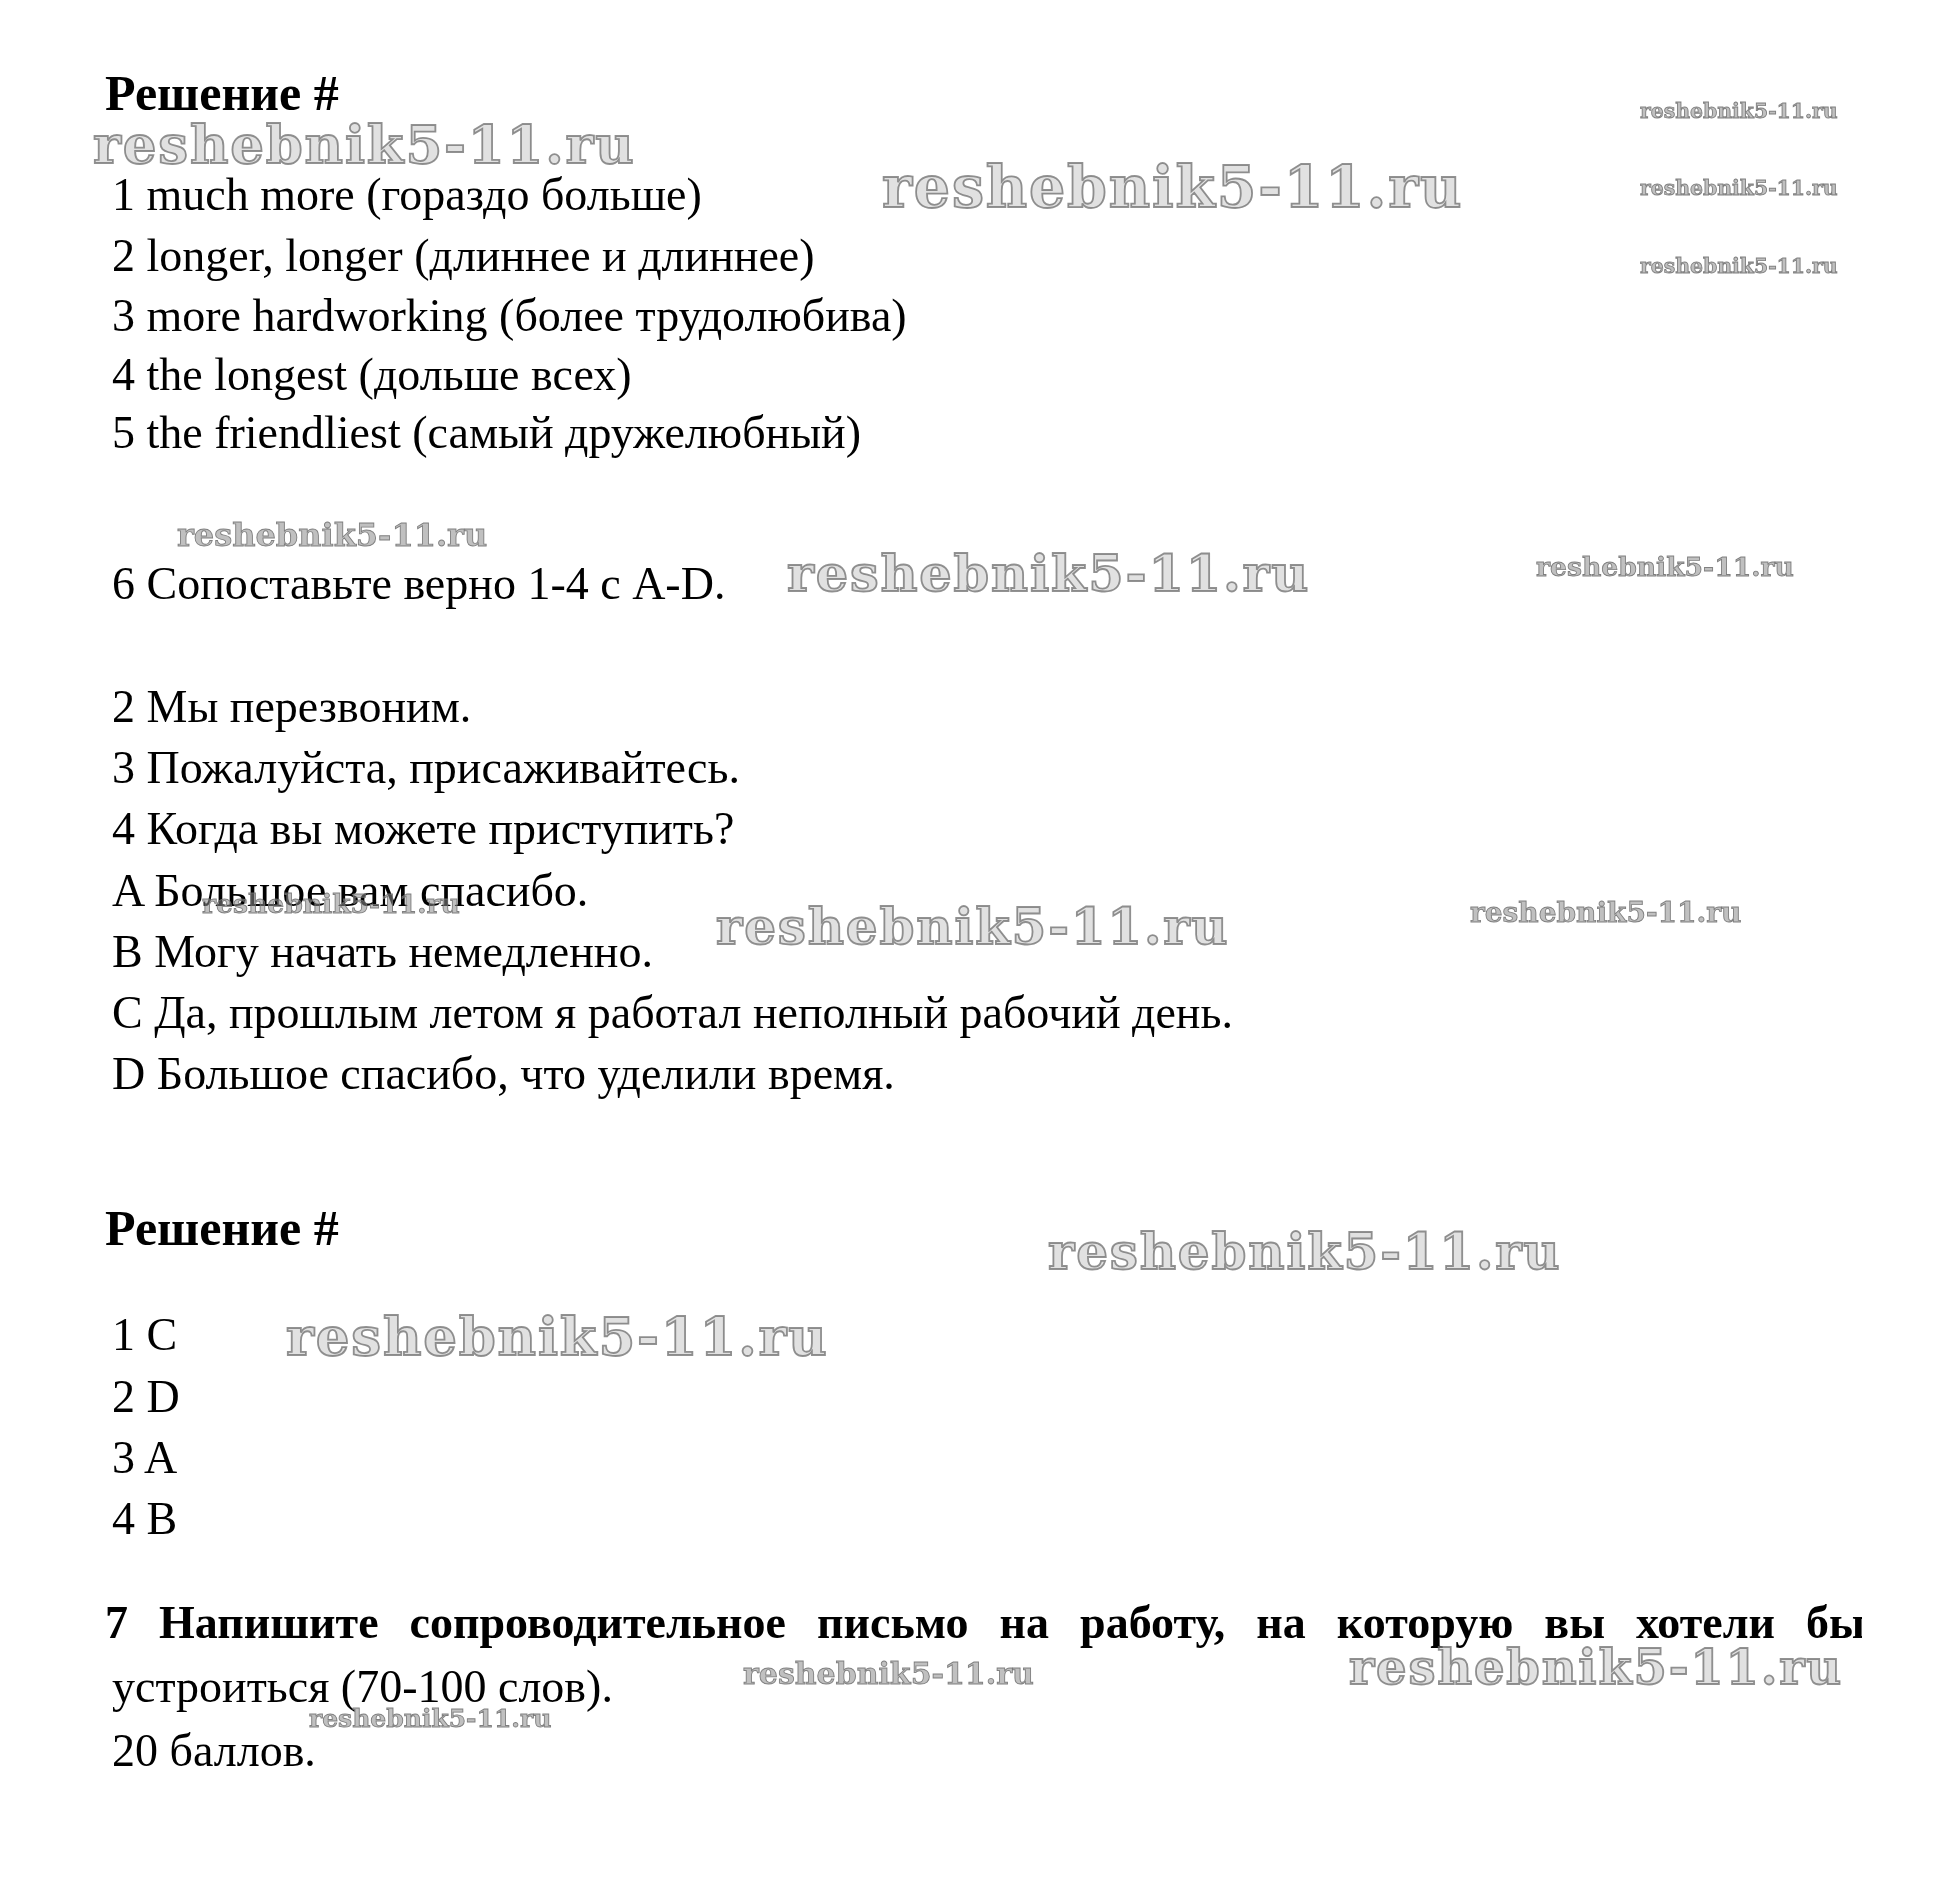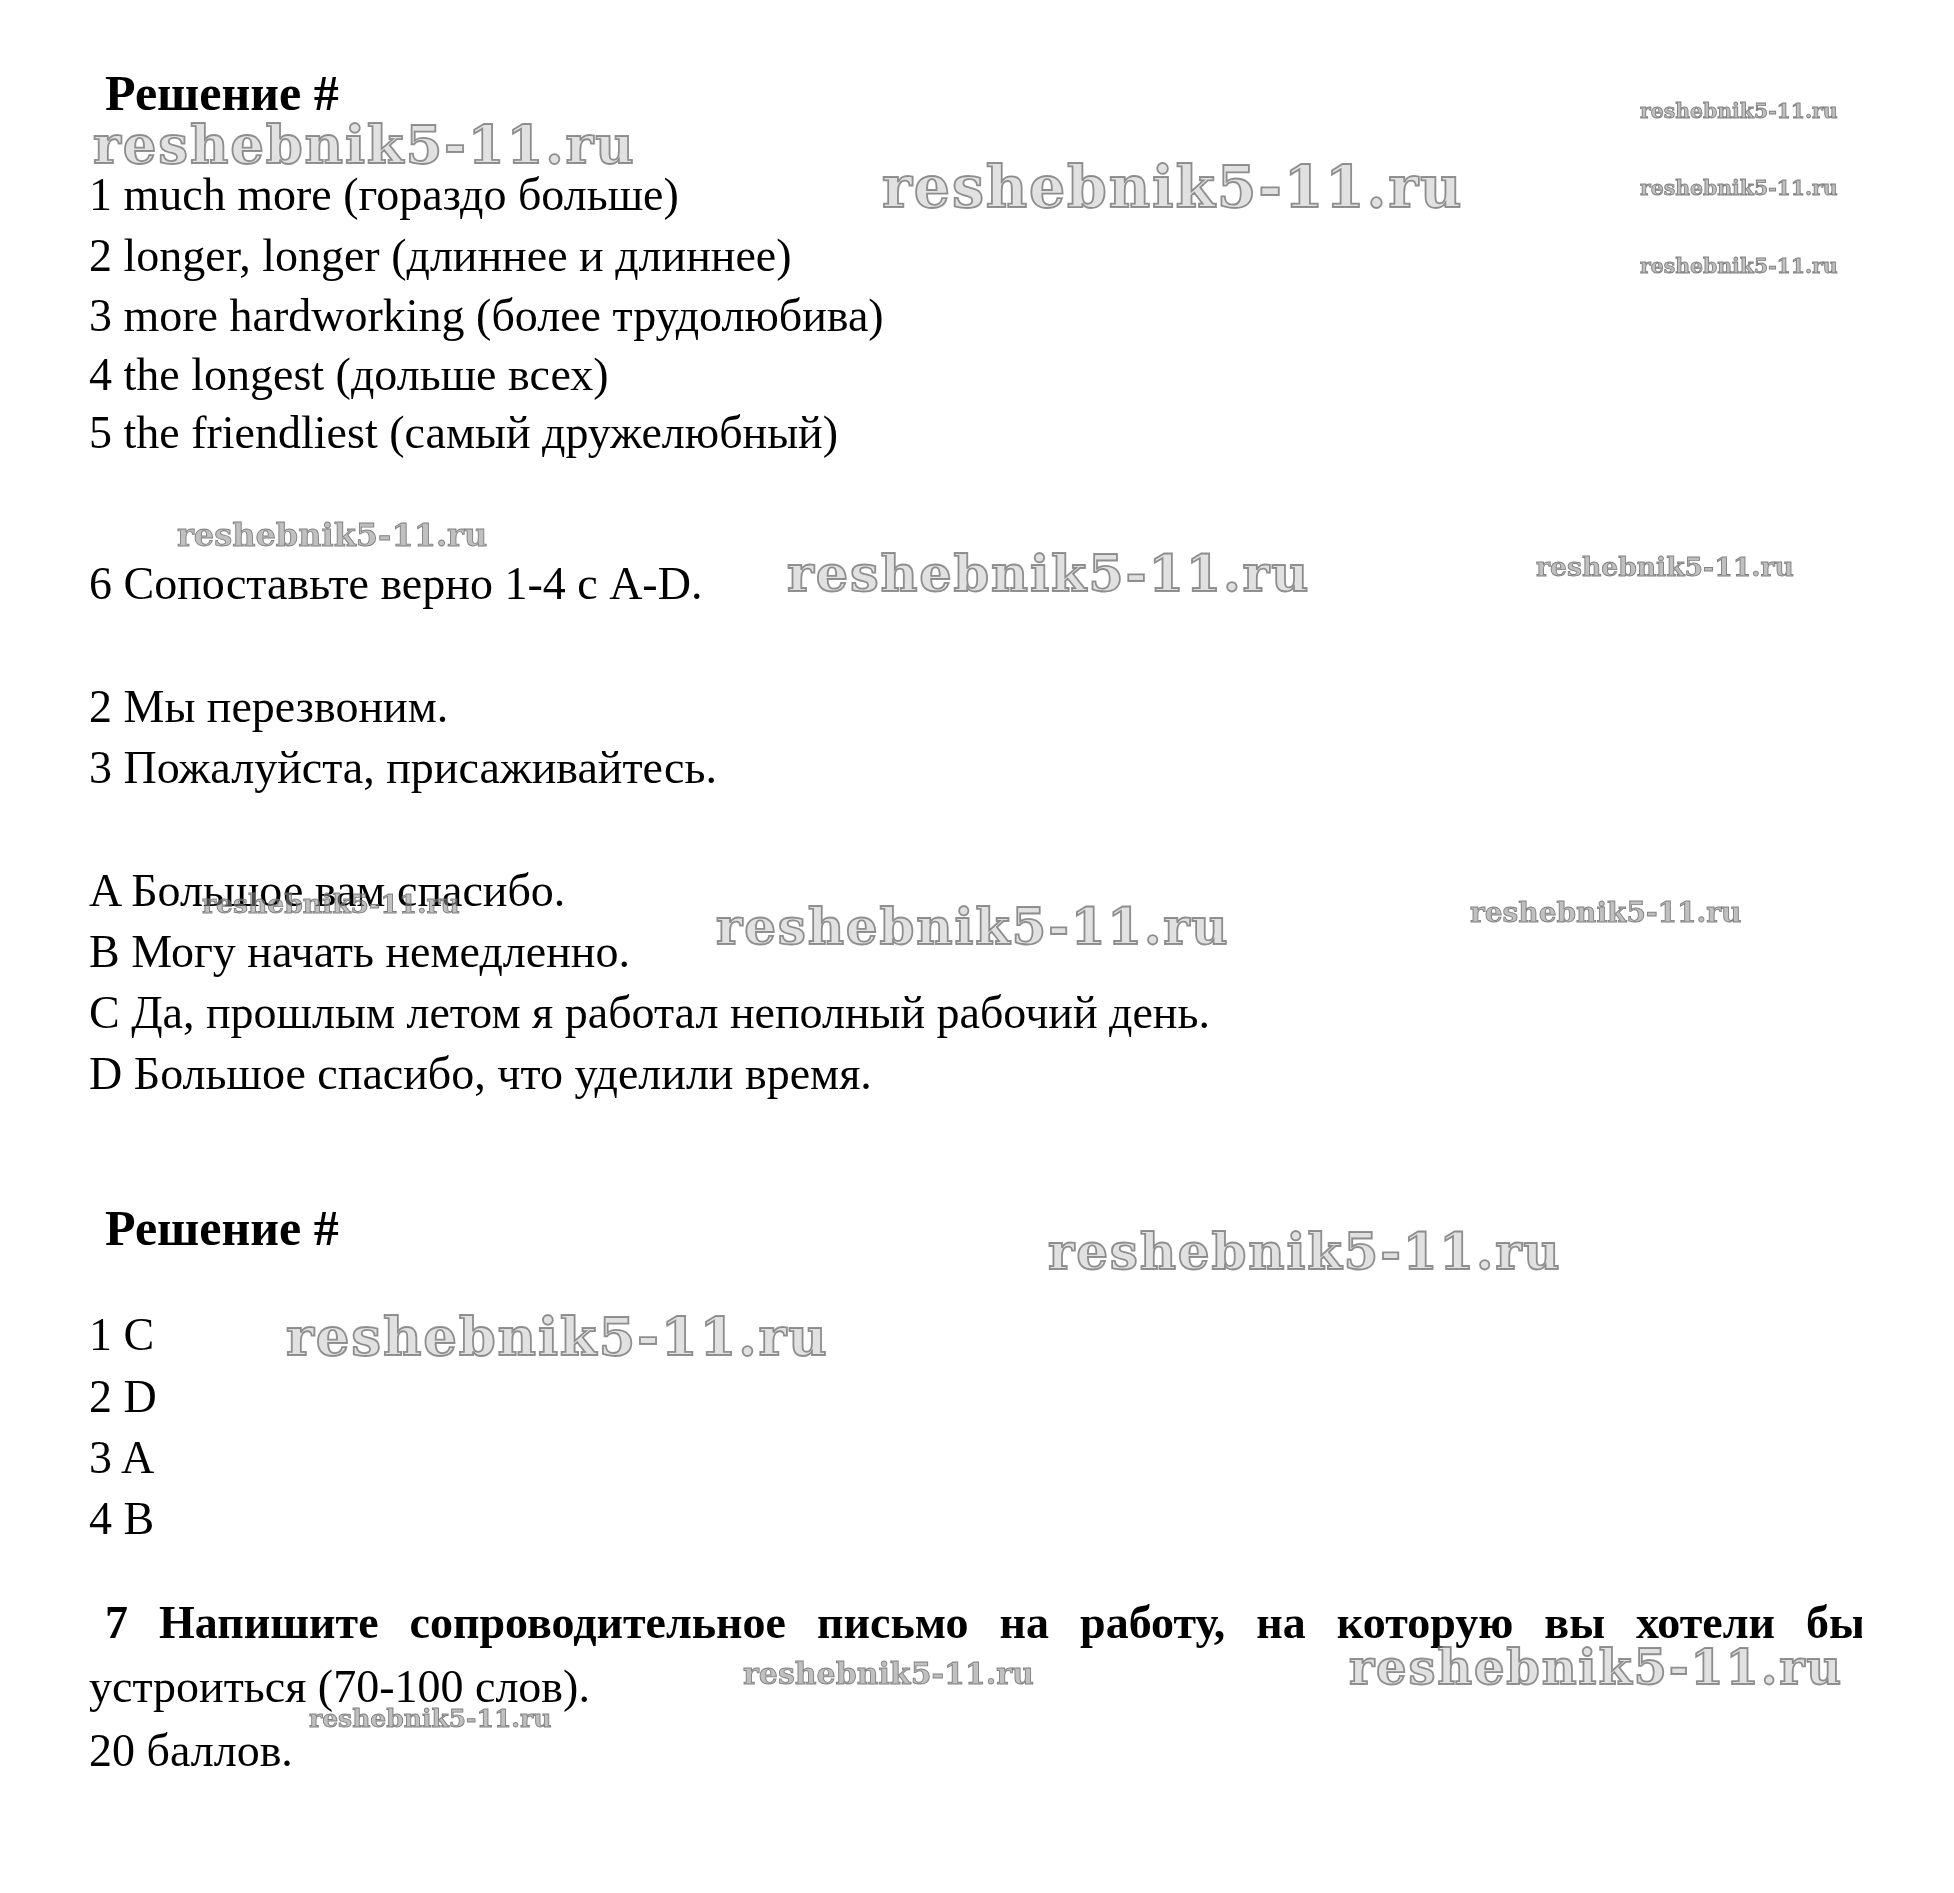--- a/index.html
+++ b/index.html
@@ -15,21 +15,21 @@
   }
   .heading {
     position: absolute;
     left: 105px;
     font-size: 50px;
     font-weight: bold;
     white-space: nowrap;
   }
   .line {
     position: absolute;
-    left: 89px;
+    left: 112px;
     font-size: 46px;
     white-space: nowrap;
   }
   .para-line {
     position: absolute;
     left: 105px;
     width: 1760px;
     font-size: 46px;
   }
   .justify-line {
@@ -73,20 +73,21 @@
   <div class="line" style="top:348px">4 the longest (дольше всех)</div>
   <div class="line" style="top:406px">5 the friendliest (самый дружелюбный)</div>
 
   <span class="wm small" style="left:177px; top:516px; font-size:32px">reshebnik5-11.ru</span>
   <div class="line" style="top:557px">6 Сопоставьте верно 1-4 с A-D.</div>
   <span class="wm" style="left:787px; top:543px; font-size:51px">reshebnik5-11.ru</span>
   <span class="wm small" style="left:1536px; top:551px; font-size:26.6px">reshebnik5-11.ru</span>
 
   <div class="line" style="top:680px">2 Мы перезвоним.</div>
   <div class="line" style="top:741px">3 Пожалуйста, присаживайтесь.</div>
+  <div class="line" style="top:802px">4 Когда вы можете приступить?</div>
   <div class="line" style="top:864px">A Большое вам спасибо.</div>
 
   <span class="wm small" style="left:202px; top:888px; font-size:26.6px">reshebnik5-11.ru</span>
   <div class="line" style="top:925px">B Могу начать немедленно.</div>
   <span class="wm" style="left:716px; top:897px; font-size:50px">reshebnik5-11.ru</span>
   <span class="wm small" style="left:1470px; top:896px; font-size:28px">reshebnik5-11.ru</span>
 
   <div class="line" style="top:986px">C Да, прошлым летом я работал неполный рабочий день.</div>
   <div class="line" style="top:1047px">D Большое спасибо, что уделили время.</div>
 

